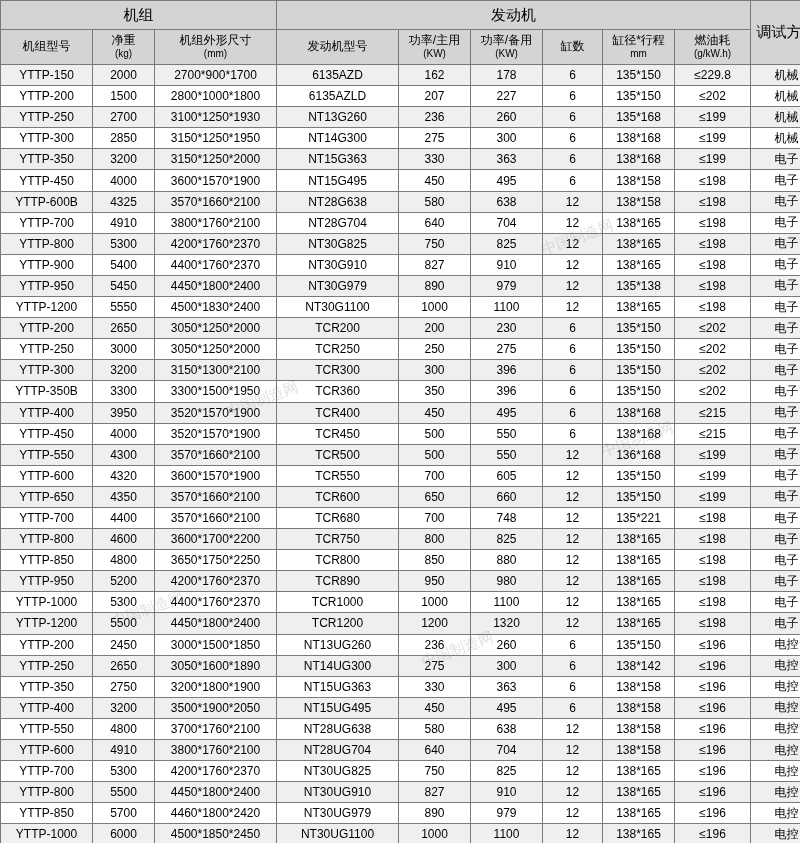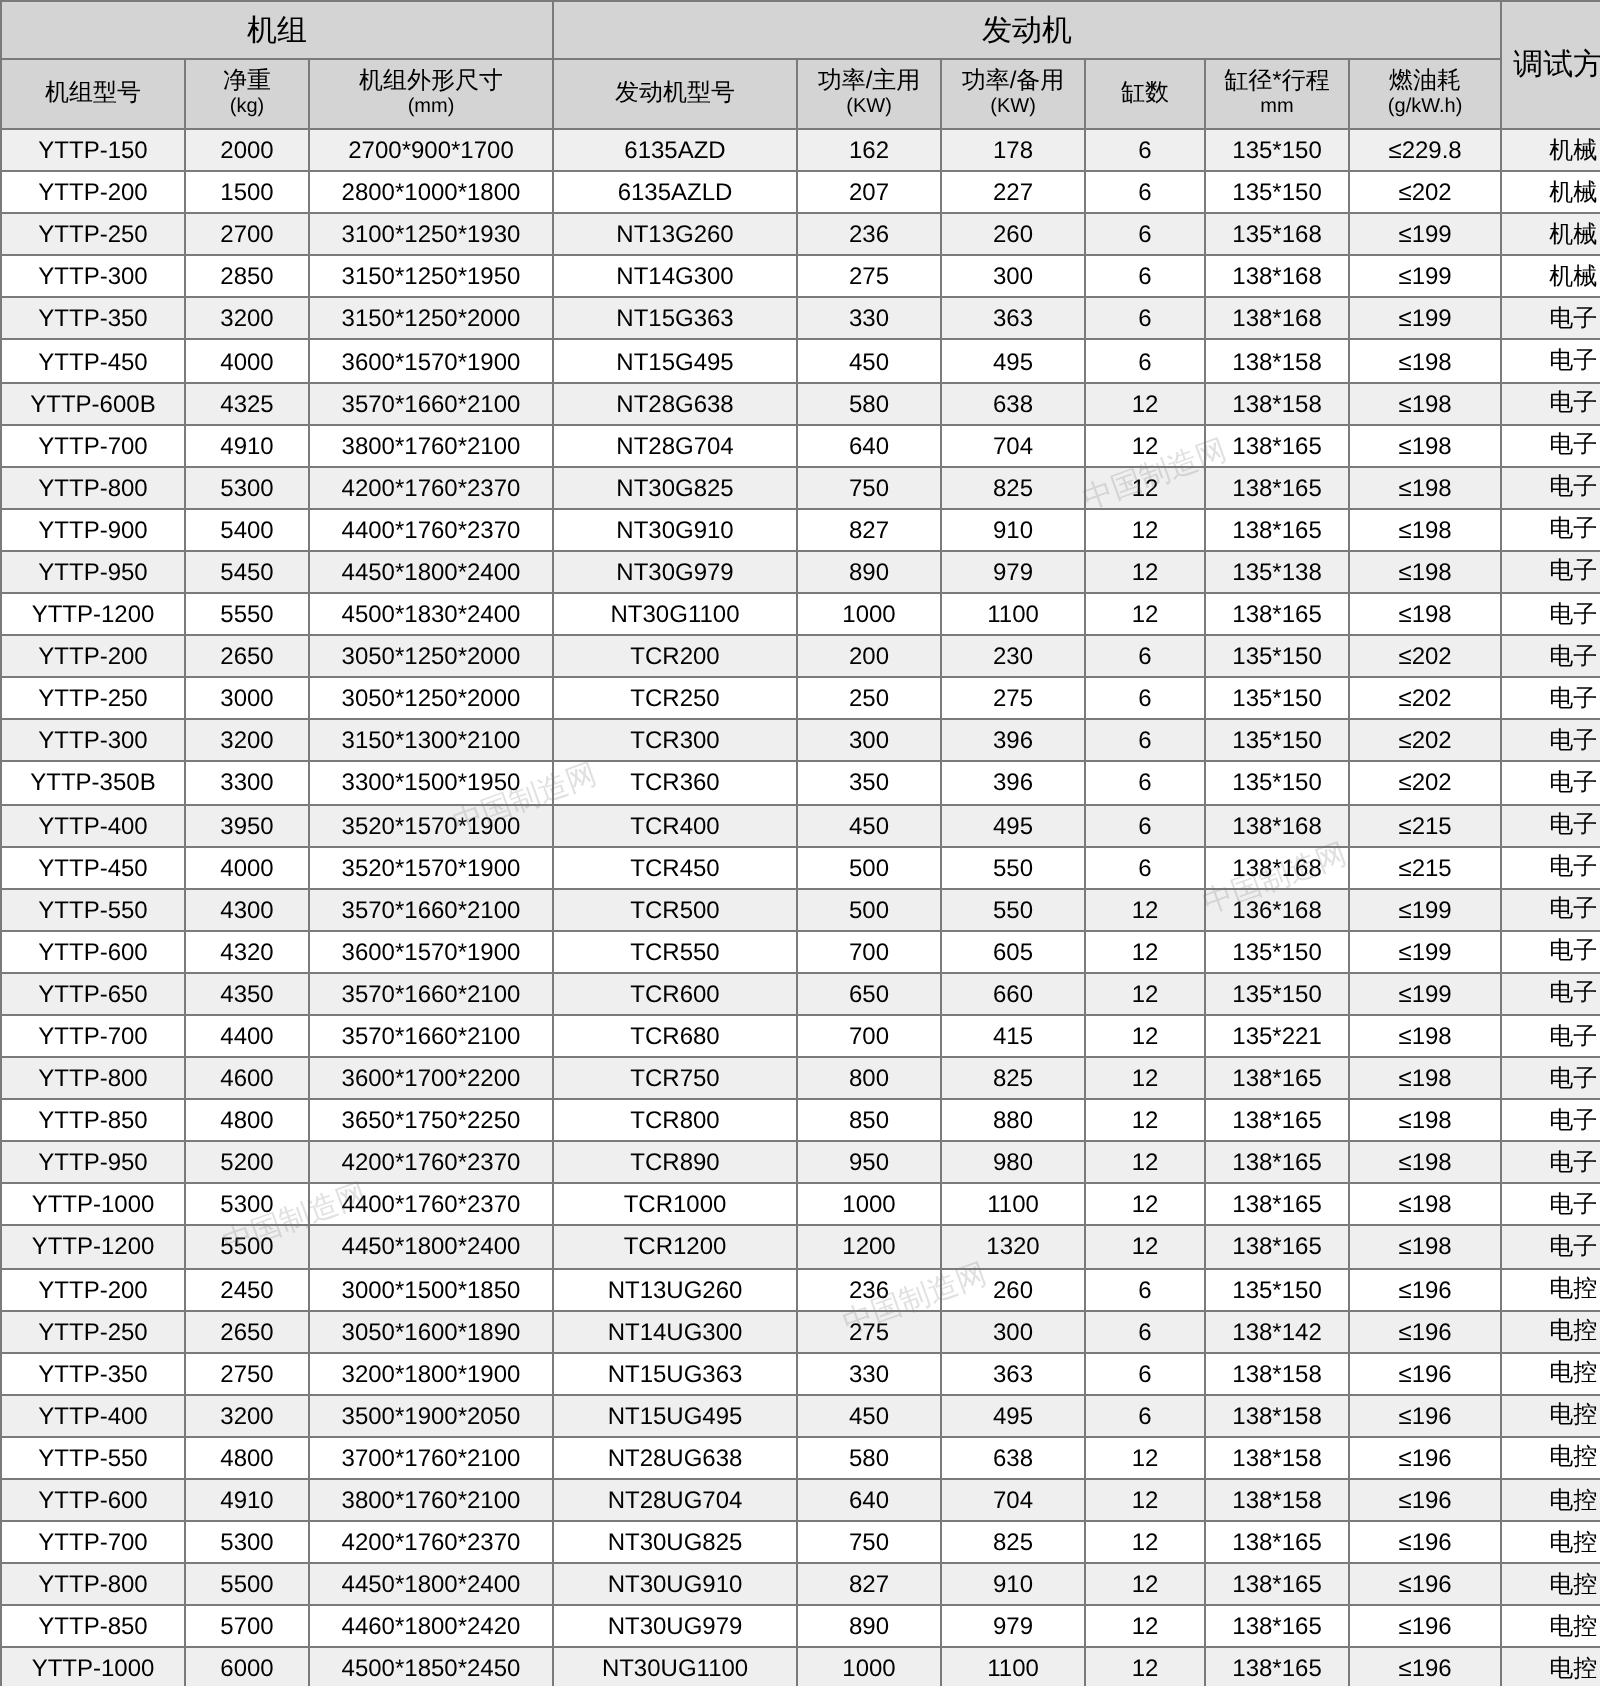--- a/index.html
+++ b/index.html
@@ -400,21 +400,21 @@
           <td>135*150</td>
           <td>≤199</td>
           <td>电子</td>
         </tr>
         <tr class="even">
           <td>YTTP-700</td>
           <td>4400</td>
           <td>3570*1660*2100</td>
           <td>TCR680</td>
           <td>700</td>
-          <td>415</td>
+          <td>748</td>
           <td>12</td>
           <td>135*221</td>
           <td>≤198</td>
           <td>电子</td>
         </tr>
         <tr class="odd">
           <td>YTTP-800</td>
           <td>4600</td>
           <td>3600*1700*2200</td>
           <td>TCR750</td>

